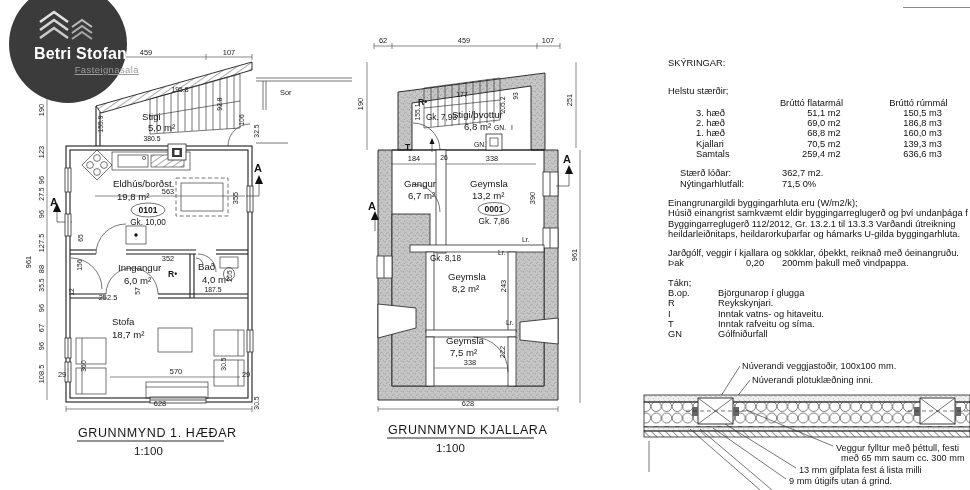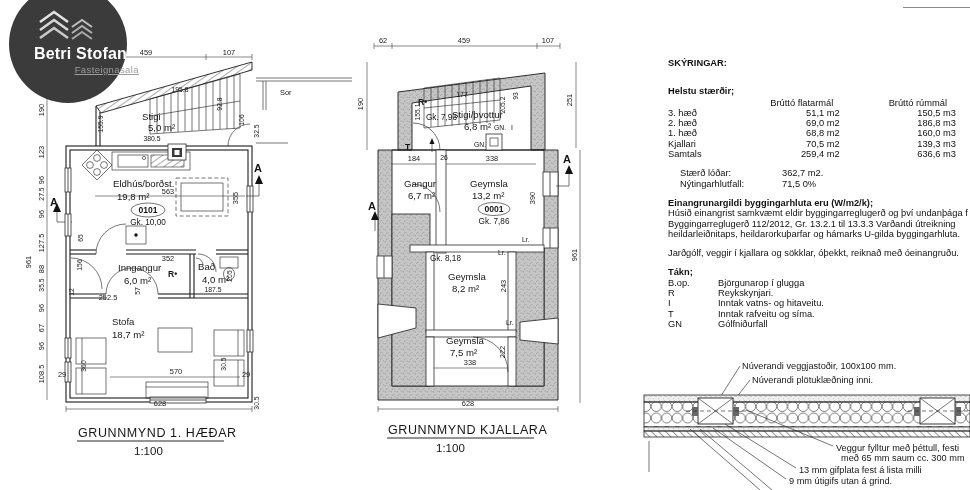--- a/index.html
+++ b/index.html
@@ -17,27 +17,27 @@
   .ttl{font-size:12.5px;letter-spacing:.6px;}
   .scl{font-size:11.5px;}
   .ct{font-size:9.2px;}
   .w{stroke:#1c1c1c;stroke-width:1.1;fill:none;}
   .t{stroke:#2b2b2b;stroke-width:.65;fill:none;}
   .d{stroke:#3a3a3a;stroke-width:.6;fill:none;}
   .f{stroke:#2b2b2b;stroke-width:.8;fill:#fff;}
   
   .notes{position:absolute;left:668px;top:58px;width:302px;height:306px;
          font-size:9.3px;line-height:10.3px;white-space:nowrap;overflow:hidden;}
-  .nb{font-weight:bold;}
+  .nb{font-weight:normal;}
   .gap{height:9px;}
-  table.sz{border-collapse:collapse;margin-top:1px;}
+  table.sz{border-collapse:collapse;margin-top:1px;margin-left:28px;}
   table.sz td{padding:0;font-size:9.3px;line-height:10.3px;}
   table.sz td.c1{width:84px;}
   table.sz td.c2{width:126px;text-align:right;padding-right:26px;}
-  table.sz td.c3{width:108px;text-align:right;padding-right:14px;}
+  table.sz td.c3{width:108px;text-align:right;padding-right:28px;}
   table.sz td.ch{text-align:center;padding-right:0;}
   .pair .pl{display:inline-block;width:102px;margin-left:12px;}
   .uv .ul{display:inline-block;width:78px;}
   .uv .un{display:inline-block;width:36px;}
   .sy .sk{display:inline-block;width:50px;}
   
   .logo{position:absolute;left:9px;top:-15px;width:118px;height:118px;border-radius:50%;
         background:#3b3b3b;z-index:5;}
   .logo-title{position:absolute;top:60px;left:0;width:100%;text-align:right;
         color:#fff;font-weight:bold;font-size:16px;letter-spacing:.2px;}
@@ -464,20 +464,21 @@
     <div class="pair"><span class="pl">Nýtingarhlutfall:</span><span>71,5 0%</span></div>
     <div class="gap"></div>
     <div class="nb">Einangrunargildi byggingarhluta eru (W/m2/k);</div>
     <div>
       <div>Húsið einangrist samkvæmt eldir byggingarreglugerð og því undanþága f</div>
       <div>Byggingarreglugerð 112/2012, Gr. 13.2.1 til 13.3.3 Varðandi útreikning</div>
       <div>heildarleiðnitaps, heildarorkuþarfar og hámarks U-gilda byggingarhluta.</div>
     </div>
     <div class="gap"></div>
     <div>Jarðgólf, veggir í kjallara og sökklar, óþekkt, reiknað með óeinangruðu.</div>
+    <div class="uv"><span class="ul">Þak</span><span class="un">0,20</span><span>200mm þakull með vindpappa.</span></div>
     <div class="gap"></div>
     <div class="nb">Tákn;</div>
     <div class="sy"><span class="sk">B.op.</span><span>Björgunarop í glugga</span></div>
     <div class="sy"><span class="sk">R</span><span>Reykskynjari.</span></div>
     <div class="sy"><span class="sk">I</span><span>Inntak vatns- og hitaveitu.</span></div>
     <div class="sy"><span class="sk">T</span><span>Inntak rafveitu og síma.</span></div>
     <div class="sy"><span class="sk">GN</span><span>Gólfniðurfall</span></div>
   </div>
 
   <svg style="left:628px;top:353px" width="342" height="137" viewBox="628 353 342 137">

